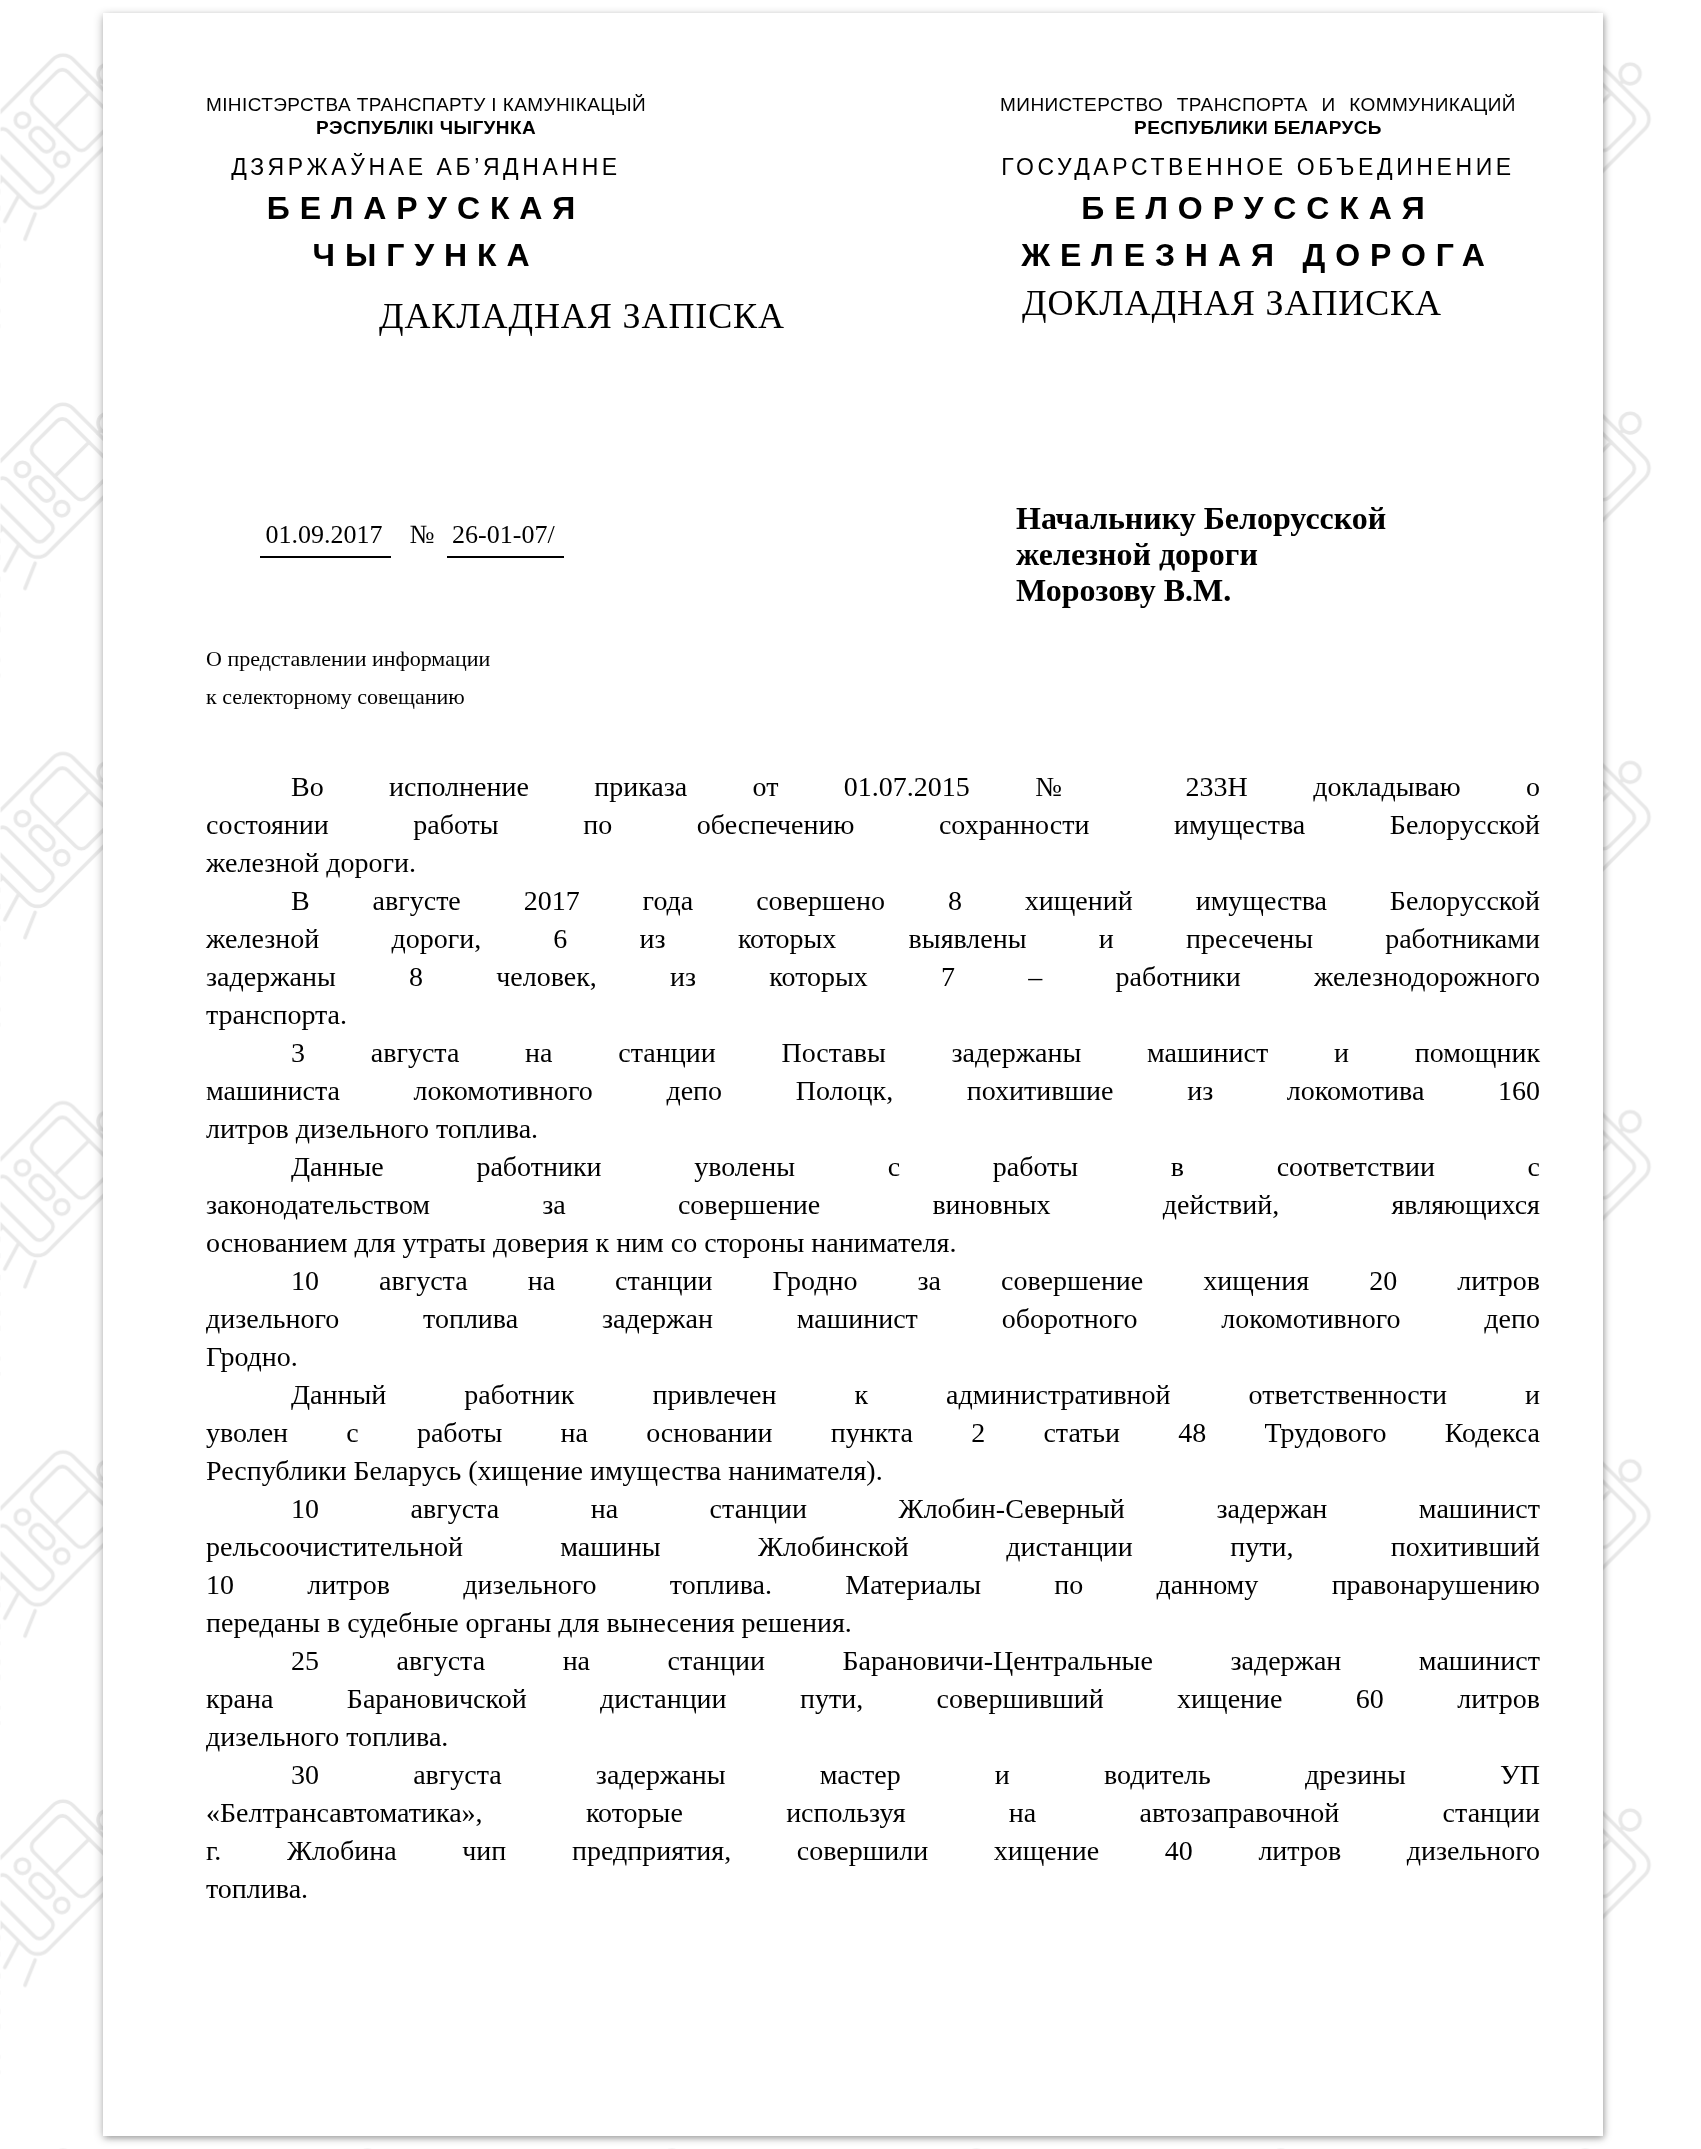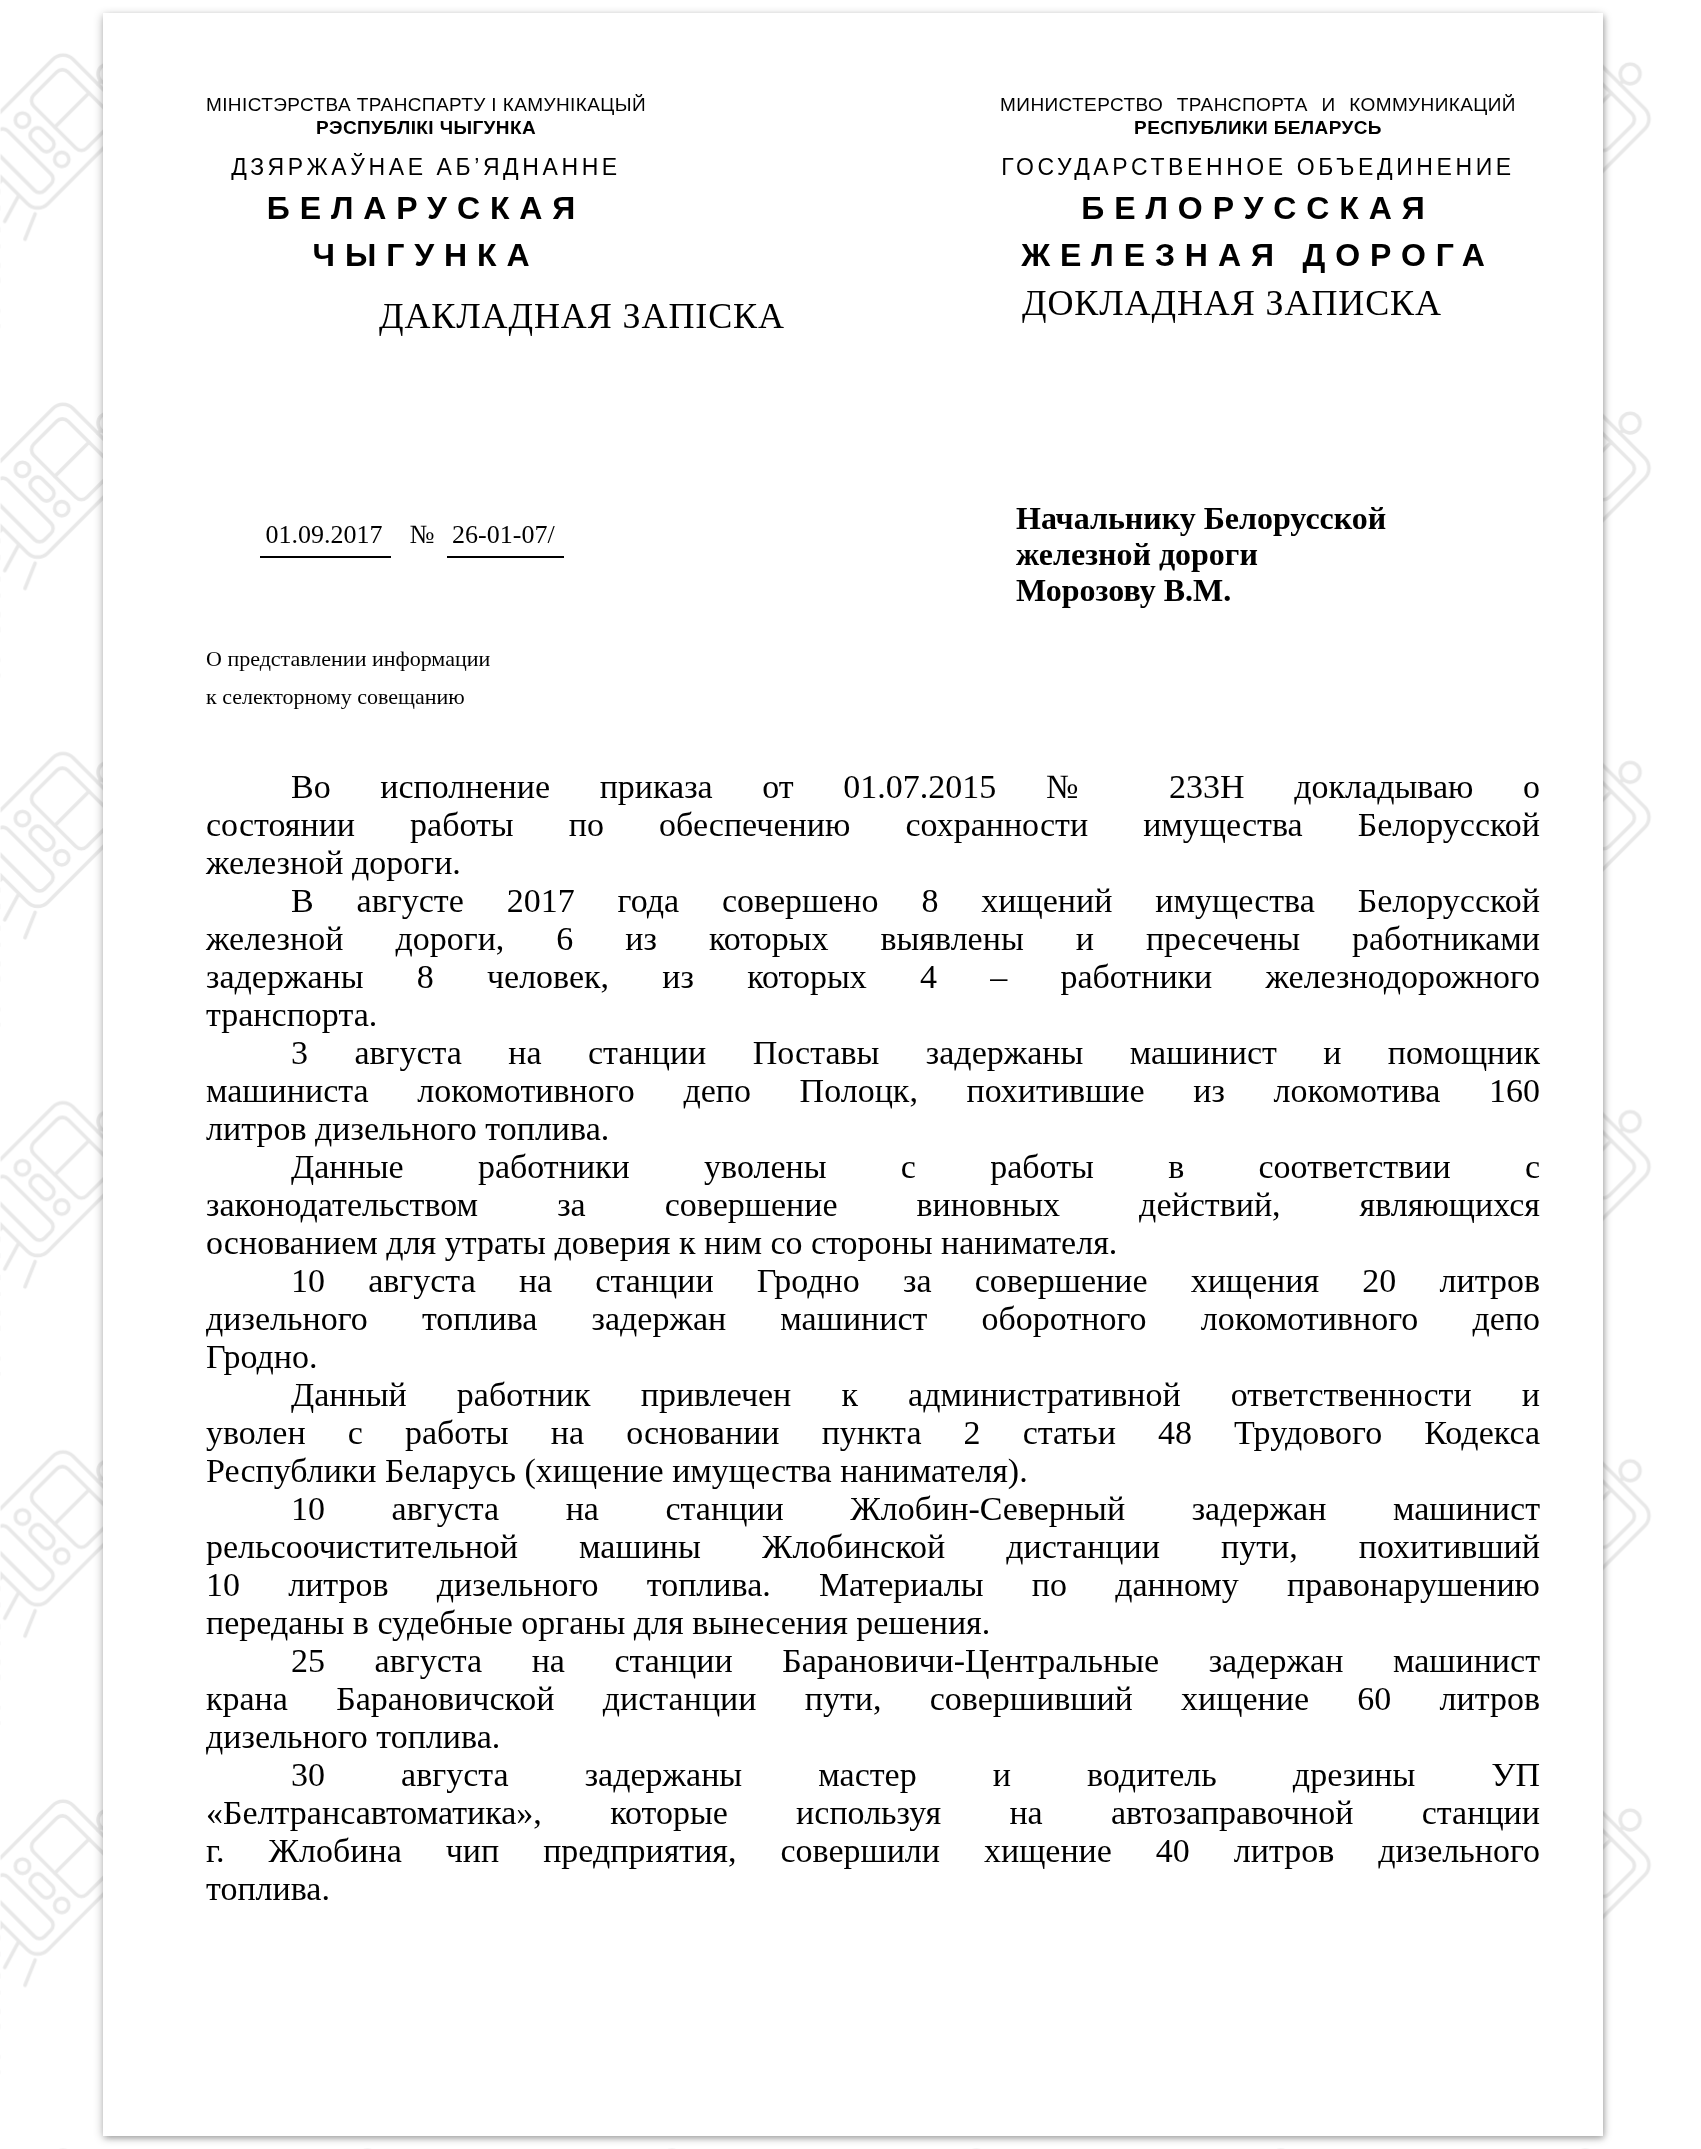--- a/index.html
+++ b/index.html
@@ -32,21 +32,21 @@
   .title-right { left:919px; top:269px; }
   
   .dateline { left:157px; top:507px; font-size:26px; white-space:nowrap;font-family:Liberation Serif, serif; }
   .u { display:inline-block; border-bottom:2.7px solid #000; padding:0 9px 5.4px 5.4px; }
   .numsign { margin:0 12.5px 0 18px; }
   
   .addressee { left:913px; top:487px; font-size:32px; line-height:36px;font-weight:bold; }
   
   .subject { left:103px; top:627px; font-size:22px; line-height:38px; }
   
-  .bodytext { left:103px; top:755px; width:1334px; font-size:34px; line-height:38px; }
+  .bodytext { left:103px; top:755px; width:1334px; font-size:28px; line-height:38px; }
   .bodyline { text-align:justify; text-align-last:justify; white-space:normal; }
   .bodyline.first { text-indent:85px; }
   .bodyline.last  { text-align-last:left; }
 </style>
 </head>
 <body>
 
 <svg class="bg" width="1702" height="2149" aria-hidden="true" viewBox="0 0 1900 2400">
   <defs>
     <g id="loco" fill="none" stroke="#e8e8e8" stroke-width="4" stroke-linecap="round">
@@ -109,21 +109,21 @@
     <div>О представлении информации</div>
     <div>к селекторному совещанию</div>
   </div>
 
   <div class="abs bodytext">
       <div class="bodyline first">Во исполнение приказа от 01.07.2015 № 233Н докладываю о</div>
       <div class="bodyline">состоянии работы по обеспечению сохранности имущества Белорусской</div>
       <div class="bodyline last">железной дороги.</div>
       <div class="bodyline first">В августе 2017 года совершено 8 хищений имущества Белорусской</div>
       <div class="bodyline">железной дороги, 6 из которых выявлены и пресечены работниками</div>
-      <div class="bodyline">задержаны 8 человек, из которых 4 – работники железнодорожного</div>
+      <div class="bodyline">задержаны 8 человек, из которых 7 – работники железнодорожного</div>
       <div class="bodyline last">транспорта.</div>
       <div class="bodyline first">3 августа на станции Поставы задержаны машинист и помощник</div>
       <div class="bodyline">машиниста локомотивного депо Полоцк, похитившие из локомотива 160</div>
       <div class="bodyline last">литров дизельного топлива.</div>
       <div class="bodyline first">Данные работники уволены с работы в соответствии с</div>
       <div class="bodyline">законодательством за совершение виновных действий, являющихся</div>
       <div class="bodyline last">основанием для утраты доверия к ним со стороны нанимателя.</div>
       <div class="bodyline first">10 августа на станции Гродно за совершение хищения 20 литров</div>
       <div class="bodyline">дизельного топлива задержан машинист оборотного локомотивного депо</div>
       <div class="bodyline last">Гродно.</div>

